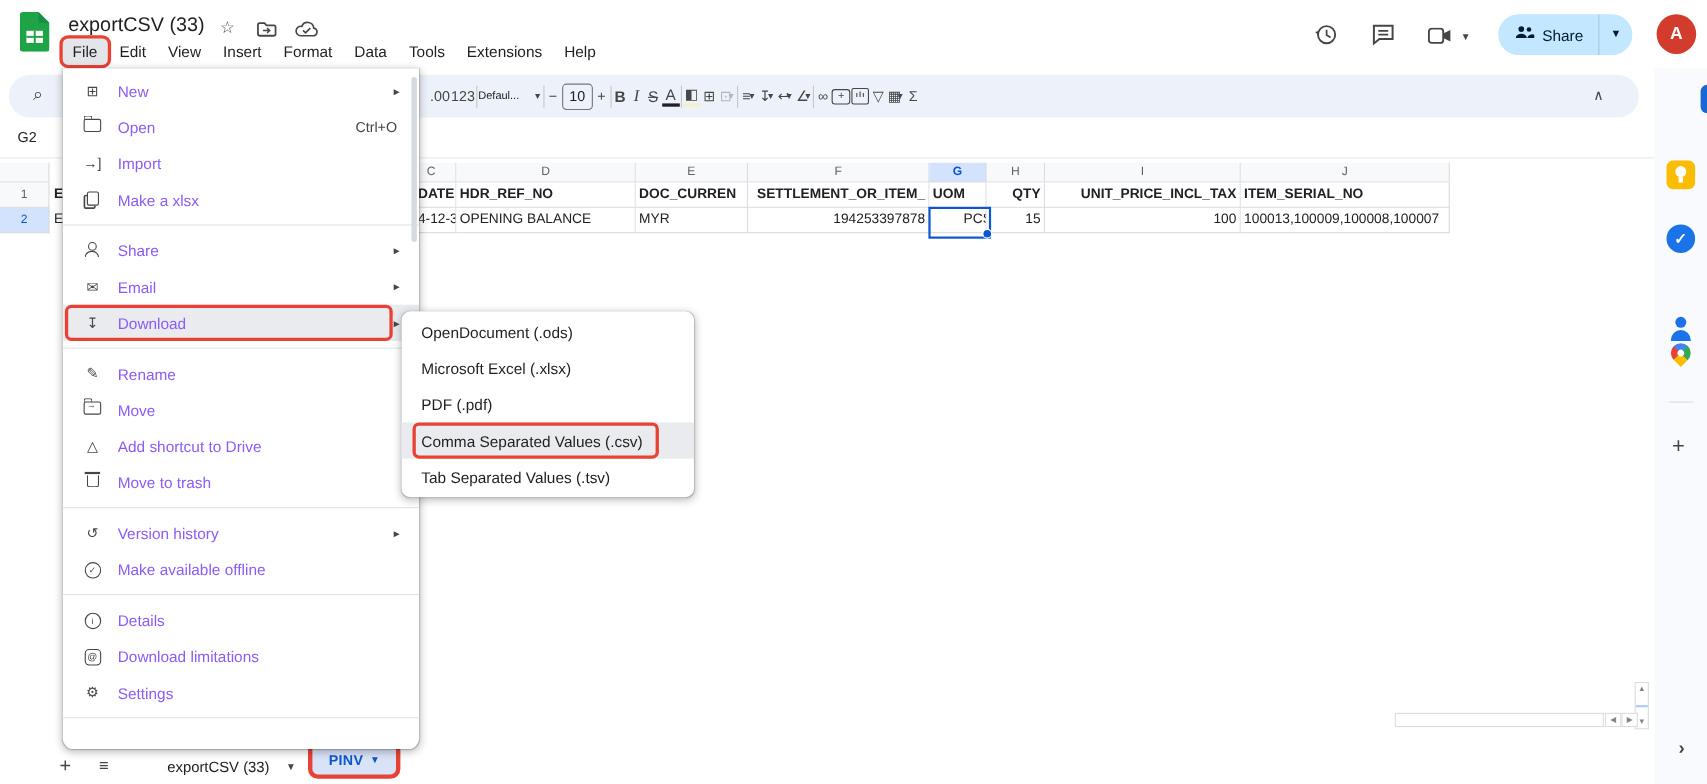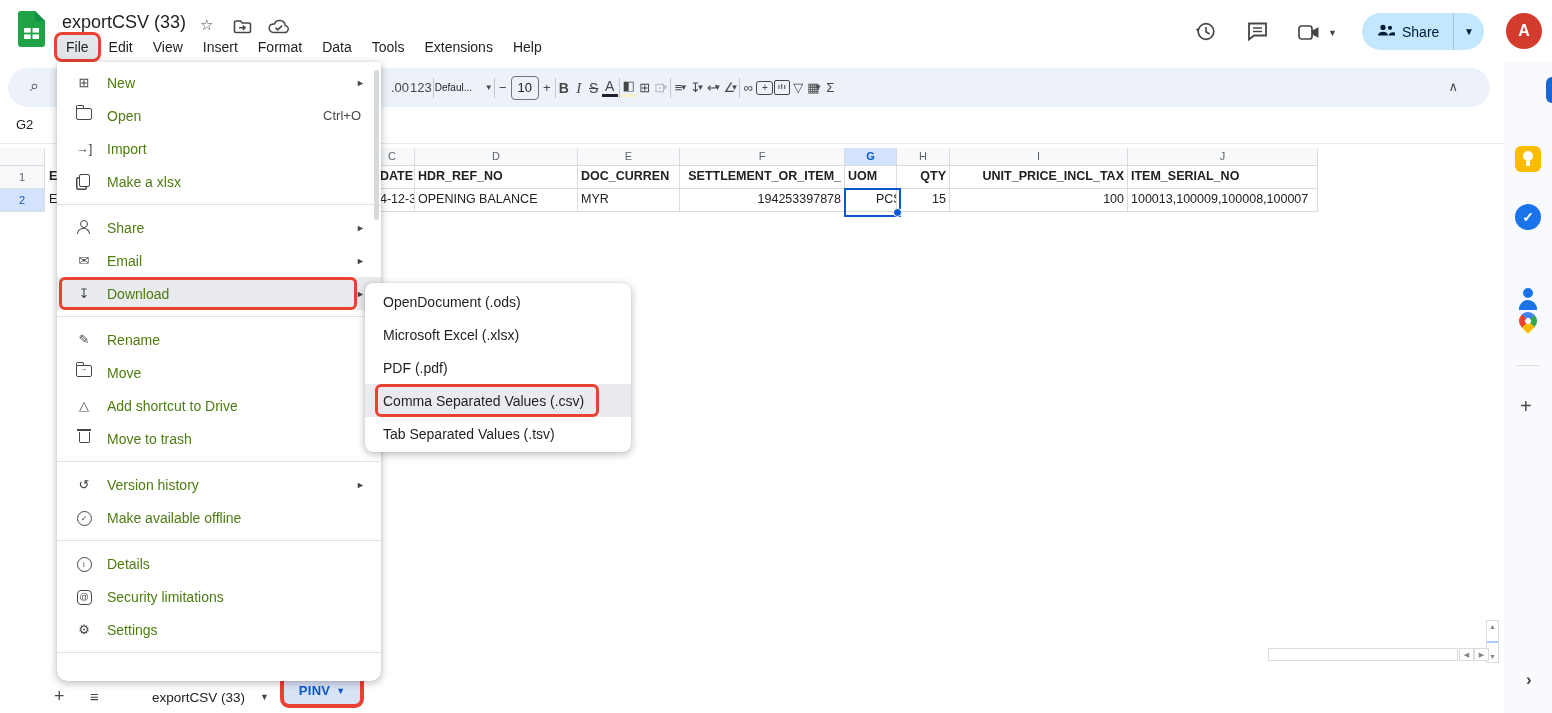--- a/index.html
+++ b/index.html
@@ -69,21 +69,21 @@
   
   .filemenu{left:57px;top:62px;width:324px;height:619px;background:#fff;z-index:30;
             border-radius:0 0 10px 10px;box-shadow:0 2px 8px rgba(0,0,0,.28),0 0 1px rgba(0,0,0,.2);
             padding-top:4px;box-sizing:border-box;}
   .fm-scroll{position:absolute;right:2px;top:8px;width:5px;height:150px;background:#d7dadd;border-radius:3px;}
   .fm-item{display:flex;align-items:center;height:33px;padding:0 14px 0 16px;position:relative;}
   .fm-item.hl{background:#e9ebee;}
   .fm-item.ann::after{content:"";position:absolute;left:2px;right:24px;top:0;bottom:0;
                       border:3px solid #e94235;border-radius:6px;pointer-events:none;}
   .fm-ico{width:22px;text-align:center;font-size:13px;color:#444746;flex-shrink:0;}
-  .fm-label{font-size:14px;color:#4d7c0f;margin-left:12px;flex:1;}
+  .fm-label{font-size:14px;color:#8b5cf6;margin-left:12px;flex:1;}
   .fm-short{font-size:13px;color:#474747;margin-right:6px;}
   .fm-arrow{font-size:9px;color:#444746;margin-right:2px;}
   .fm-div{border-top:1px solid #e1e3e6;margin:6px 0;}
 
   
   .g-folder{display:inline-block;width:14px;height:10px;border:1.5px solid #444746;border-radius:2px;position:relative;}
   .g-folder::before{content:"";position:absolute;left:-1px;top:-4px;width:6px;height:3px;
                     border:1.5px solid #444746;border-bottom:none;border-radius:2px 2px 0 0;}
   .g-folder.arrow::after{content:"→";position:absolute;left:2px;top:-2px;font-size:8px;color:#444746;}
   .g-copy{display:inline-block;width:9px;height:11px;border:1.5px solid #444746;border-radius:2px;
@@ -411,21 +411,21 @@
         <span class="fm-ico"><span class="g-circ">✓</span></span>
         <span class="fm-label">Make available offline</span>
       </div>
       <div class="fm-div"></div>
       <div class="fm-item">
         <span class="fm-ico"><span class="g-circ">i</span></span>
         <span class="fm-label">Details</span>
       </div>
       <div class="fm-item">
         <span class="fm-ico"><span class="g-at">@</span></span>
-        <span class="fm-label">Security limitations</span>
+        <span class="fm-label">Download limitations</span>
       </div>
       <div class="fm-item">
         <span class="fm-ico">⚙</span>
         <span class="fm-label">Settings</span>
       </div>
       <div class="fm-div"></div>
     </div>
 
   <div class="abs dlmenu" id="dl-menu">
       <div class="dl-item">OpenDocument (.ods)</div>

